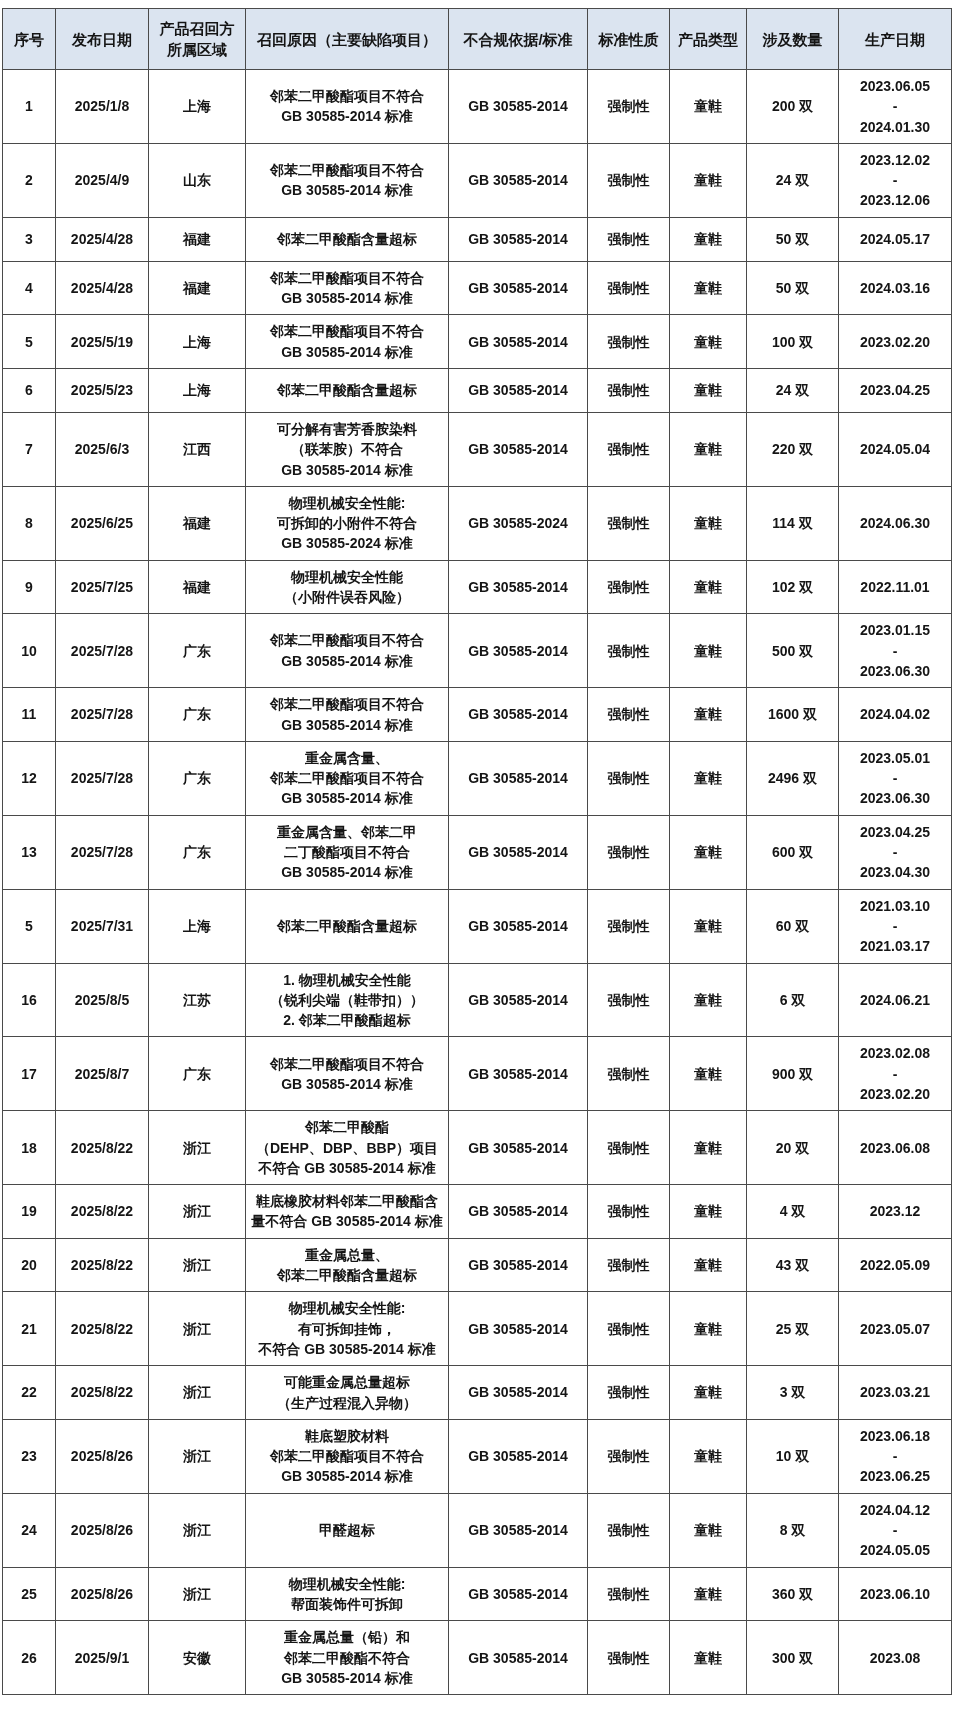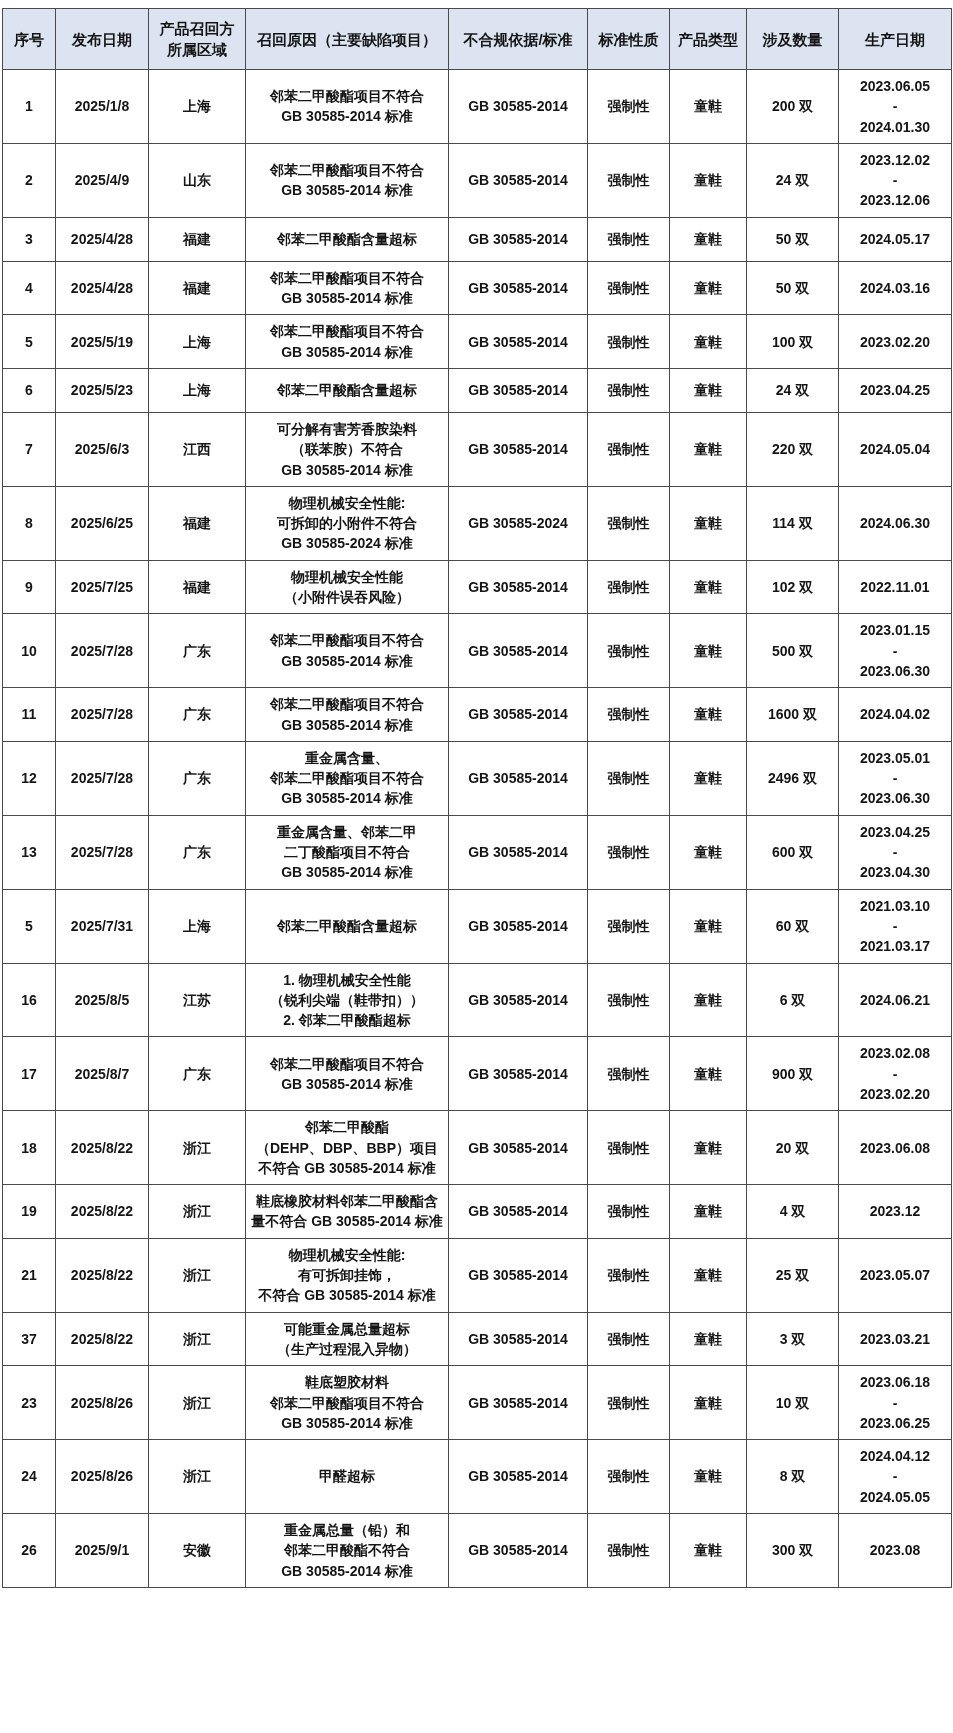--- a/index.html
+++ b/index.html
@@ -275,32 +275,43 @@
           <td>2025/8/22</td>
           <td>浙江</td>
           <td>鞋底橡胶材料邻苯二甲酸酯含<br>量不符合 GB 30585-2014 标准</td>
           <td>GB 30585-2014</td>
           <td>强制性</td>
           <td>童鞋</td>
           <td>4 双</td>
           <td>2023.12</td>
         </tr>
         <tr>
+          <td>20</td>
+          <td>2025/8/22</td>
+          <td>浙江</td>
+          <td>重金属总量、<br>邻苯二甲酸酯含量超标</td>
+          <td>GB 30585-2014</td>
+          <td>强制性</td>
+          <td>童鞋</td>
+          <td>43 双</td>
+          <td>2022.05.09</td>
+        </tr>
+        <tr>
           <td>21</td>
           <td>2025/8/22</td>
           <td>浙江</td>
           <td>物理机械安全性能:<br>有可拆卸挂饰，<br>不符合 GB 30585-2014 标准</td>
           <td>GB 30585-2014</td>
           <td>强制性</td>
           <td>童鞋</td>
           <td>25 双</td>
           <td>2023.05.07</td>
         </tr>
         <tr>
-          <td>37</td>
+          <td>22</td>
           <td>2025/8/22</td>
           <td>浙江</td>
           <td>可能重金属总量超标<br>（生产过程混入异物）</td>
           <td>GB 30585-2014</td>
           <td>强制性</td>
           <td>童鞋</td>
           <td>3 双</td>
           <td>2023.03.21</td>
         </tr>
         <tr>
@@ -317,20 +328,31 @@
         <tr>
           <td>24</td>
           <td>2025/8/26</td>
           <td>浙江</td>
           <td>甲醛超标</td>
           <td>GB 30585-2014</td>
           <td>强制性</td>
           <td>童鞋</td>
           <td>8 双</td>
           <td>2024.04.12<br>-<br>2024.05.05</td>
+        </tr>
+        <tr>
+          <td>25</td>
+          <td>2025/8/26</td>
+          <td>浙江</td>
+          <td>物理机械安全性能:<br>帮面装饰件可拆卸</td>
+          <td>GB 30585-2014</td>
+          <td>强制性</td>
+          <td>童鞋</td>
+          <td>360 双</td>
+          <td>2023.06.10</td>
         </tr>
         <tr>
           <td>26</td>
           <td>2025/9/1</td>
           <td>安徽</td>
           <td>重金属总量（铅）和<br>邻苯二甲酸酯不符合<br>GB 30585-2014 标准</td>
           <td>GB 30585-2014</td>
           <td>强制性</td>
           <td>童鞋</td>
           <td>300 双</td>

